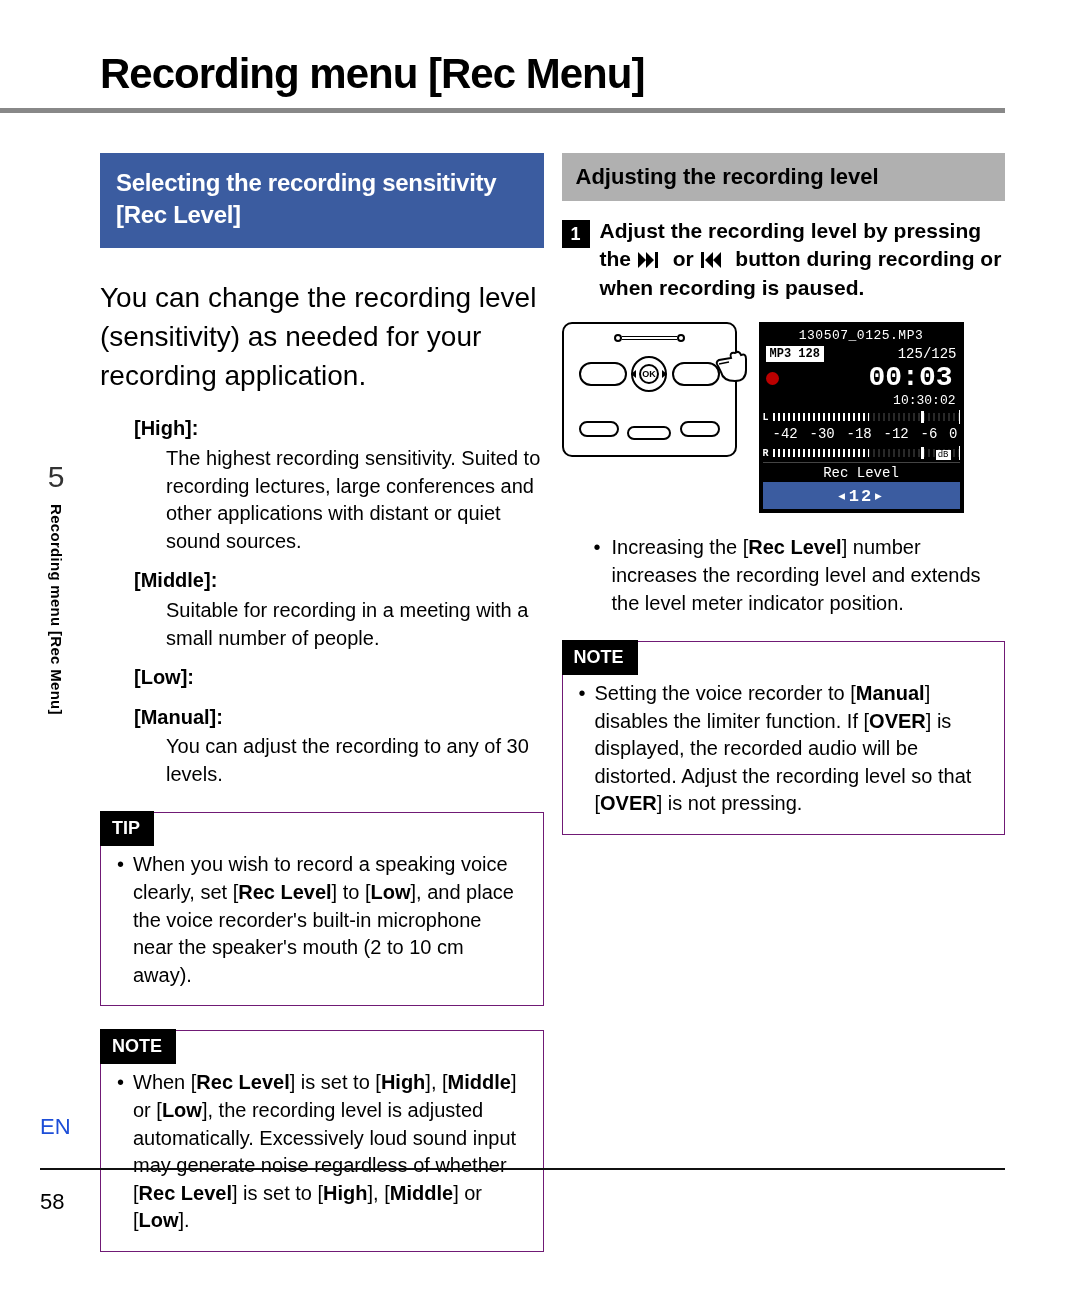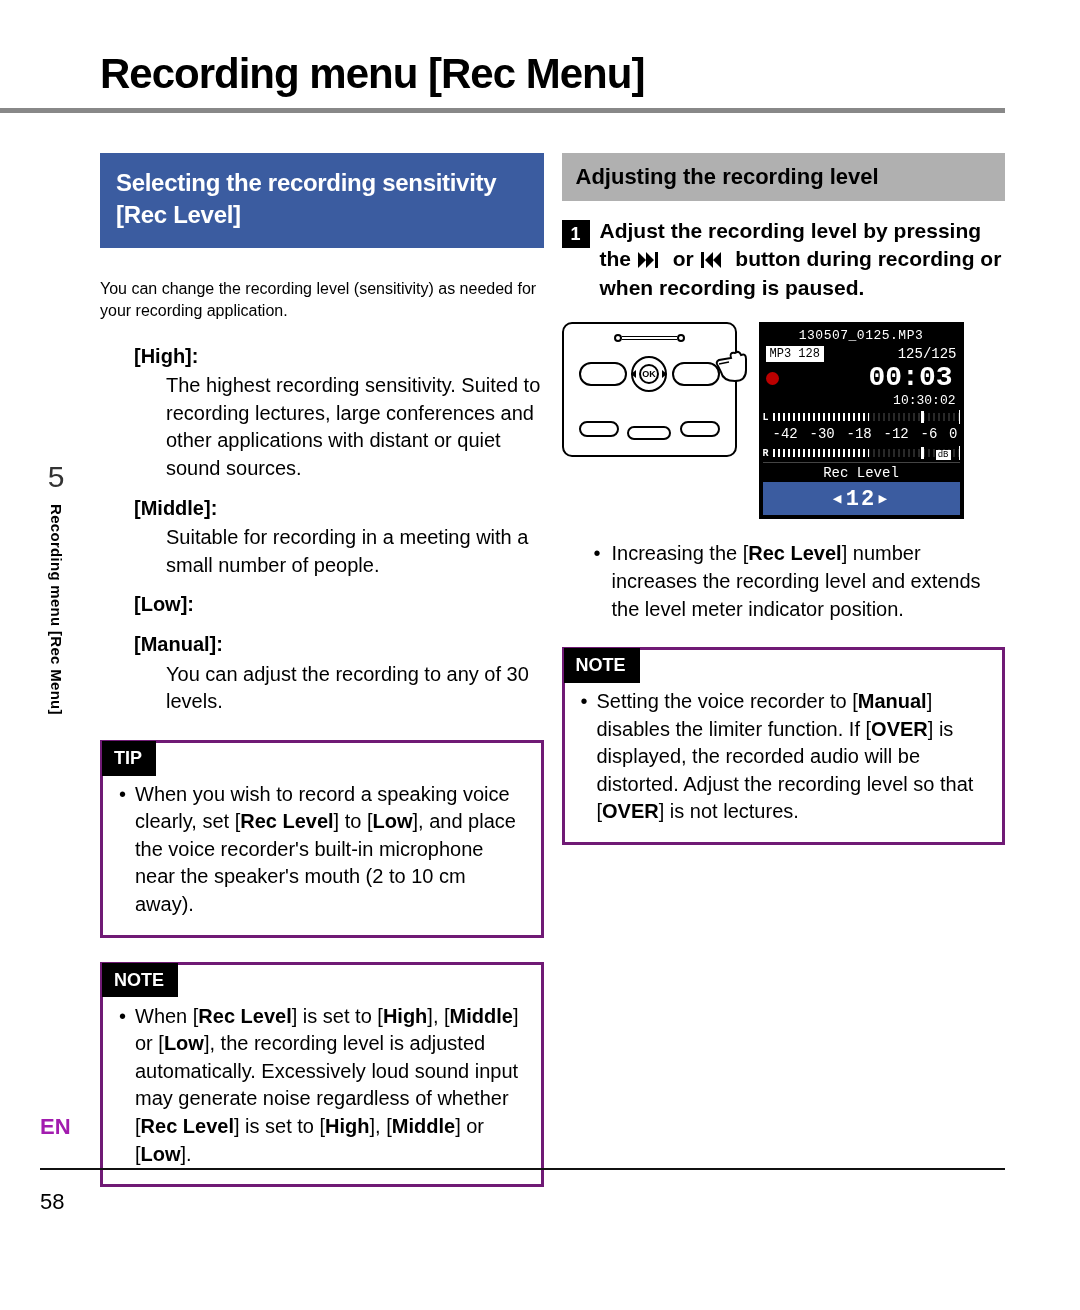--- a/index.html
+++ b/index.html
@@ -50,22 +50,21 @@
     font-size: 15px;
     font-weight: 700;
     margin: 0 auto;
     letter-spacing: 0.3px;
   }
   .lang {
     position: absolute;
     left: 40px;
     bottom: 170px;
     font-size: 22px;
-    color: #a21caf;
-    font-weight: bold;
+    color: #1d4ed8;
   }
   .footerline {
     position: absolute;
     left: 40px;
     right: 75px;
     bottom: 140px;
     height: 2px;
     background: #111;
   }
   .pagenum {
@@ -78,30 +77,30 @@
   .bluehead {
     background: #3b5ca0;
     color: #fff;
     font-weight: 700;
     font-size: 24px;
     padding: 14px 16px 16px 16px;
     line-height: 1.35;
     letter-spacing: -0.3px;
   }
   .intro {
-    font-size: 16px;
+    font-size: 28px;
     line-height: 1.4;
     margin: 30px 0 20px 0;
   }
   .option { margin: 12px 0 0 34px; font-size: 20px; line-height: 1.38; }
   .option .olabel { font-weight: 700; }
   .option .odesc { margin-left: 32px; margin-top: 2px; }
   
   .callout {
-    border: 3px solid #701a75;
+    border: 1px solid #701a75;
     margin-top: 24px;
     position: relative;
     padding: 38px 16px 16px 16px;
     font-size: 20px;
     line-height: 1.38;
   }
   .callout .tag {
     position: absolute;
     top: -2px; left: -1px;
     background: #000;
@@ -199,31 +198,31 @@
   .lcd {
     width: 205px;
     background: #000;
     color: #fff;
     font-family: "Courier New", monospace;
     font-size: 14px;
     padding: 4px;
   }
   .lcd .r { display:flex; justify-content: space-between; align-items:center; padding: 1px 3px; }
   .lcd .fname { font-size: 13px; letter-spacing: 0.5px; text-align:center; padding:2px 0;}
-  .lcd .badge { background:#fff; color:#000; font-weight:400; padding:1px 4px; font-size:12px; }
+  .lcd .badge { background:#fff; color:#000; font-weight:700; padding:1px 4px; font-size:12px; }
   .lcd .time { font-size: 28px; font-weight:700; text-align:right; padding-right:4px; line-height:1;}
   .lcd .sub { font-size: 13px; text-align:right; padding-right:4px;}
   .lcd .meter { height: 14px; background:#000; position:relative; margin:2px 0; border-right:1px solid #fff;}
   .lcd .meter .ticks { position:absolute; inset:0; background: repeating-linear-gradient(90deg,#fff 0,#fff 2px, transparent 2px, transparent 5px); height:8px; top:3px; width:52%; }
   .lcd .meter .ticks.small{ background: repeating-linear-gradient(90deg,#666 0,#666 2px, transparent 2px, transparent 5px); width:100%; opacity:.4;}
   .lcd .meter .peak { position:absolute; right:35px; top:1px; width:3px; height:12px; background:#fff;}
   .lcd .scale { font-size:14px; display:flex; justify-content: space-between; padding:0 2px 2px 10px;}
   .lcd .dbbox{ position:absolute; right:9px; font-size:9px; background:#fff; color:#000; padding:0 2px; margin-top:-12px;}
   .lcd .reclabel { text-align:center; font-size:14px; padding:2px 0 1px 0; border-top:1px solid #444;}
-  .lcd .recval { background:#3b5ca0; text-align:center; font-size:22px; font-weight:700; padding:3px 0; letter-spacing:2px;}
+  .lcd .recval { background:#3b5ca0; text-align:center; font-size:17px; font-weight:700; padding:3px 0; letter-spacing:2px;}
   .lcd .redcircle{ width:13px;height:13px;border-radius:50%;background:#b00; display:inline-block;}
   .bulletlist { font-size:20px; line-height:1.4; margin: 18px 0 16px 32px; list-style:none; }
   .bulletlist li { position:relative; padding-left: 18px;}
   .bulletlist li::before { content:"•"; position:absolute; left:0;}
 </style>
 </head>
 <body>
 
 <div class="page">
   <div class="title">Recording menu [Rec Menu]</div>
@@ -357,21 +356,21 @@
       <ul class="bulletlist">
         <li>
           <span>Increasing the [</span><span class="b">Rec Level</span><span>] number increases the recording level and extends the level meter indicator position.</span>
         </li>
       </ul>
 
       <div class="callout">
         <div class="tag">NOTE</div>
         <ul>
             <li>
-          <span>Setting the voice recorder to [</span><span class="b">Manual</span><span>] disables the limiter function. If [</span><span class="b">OVER</span><span>] is displayed, the recorded audio will be distorted. Adjust the recording level so that [</span><span class="b">OVER</span><span>] is not lectures.</span>
+          <span>Setting the voice recorder to [</span><span class="b">Manual</span><span>] disables the limiter function. If [</span><span class="b">OVER</span><span>] is displayed, the recorded audio will be distorted. Adjust the recording level so that [</span><span class="b">OVER</span><span>] is not pressing.</span>
         </li>
           </ul>
       </div>
     </div>
   </div>
 
   <div class="lang">EN</div>
   <div class="footerline"></div>
   <div class="pagenum">58</div>
 </div>

